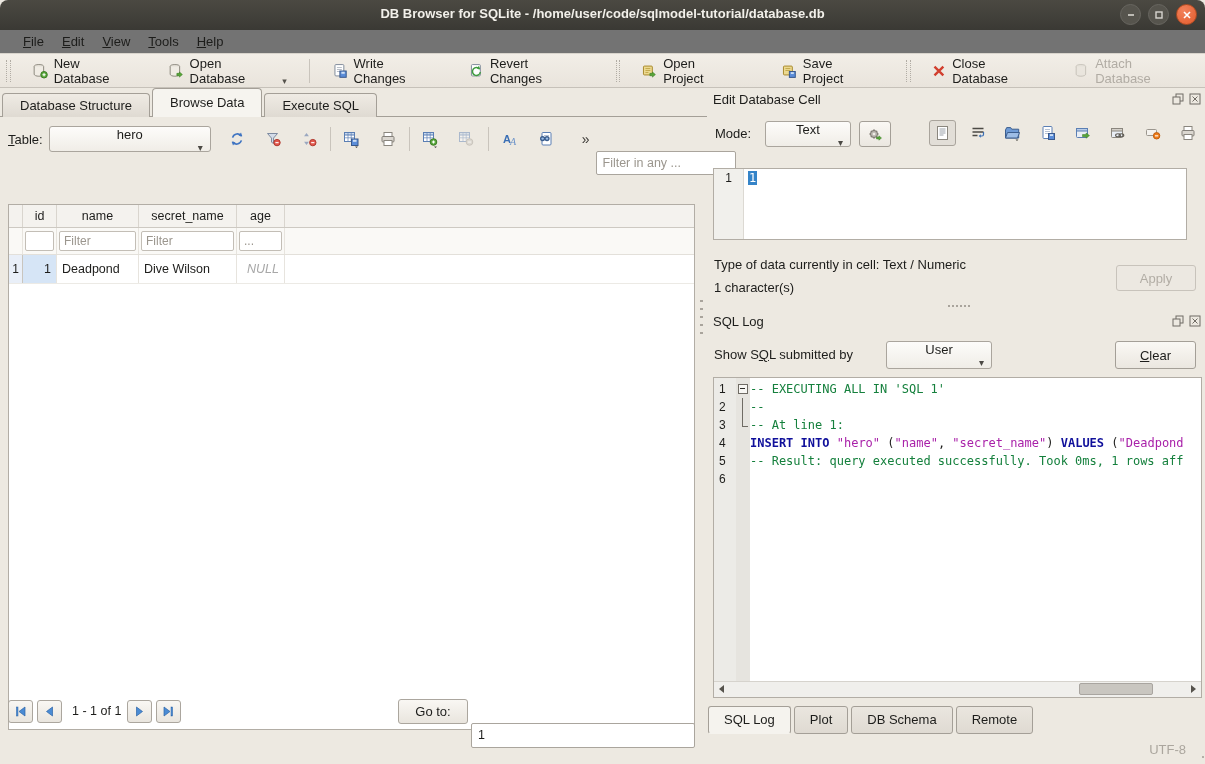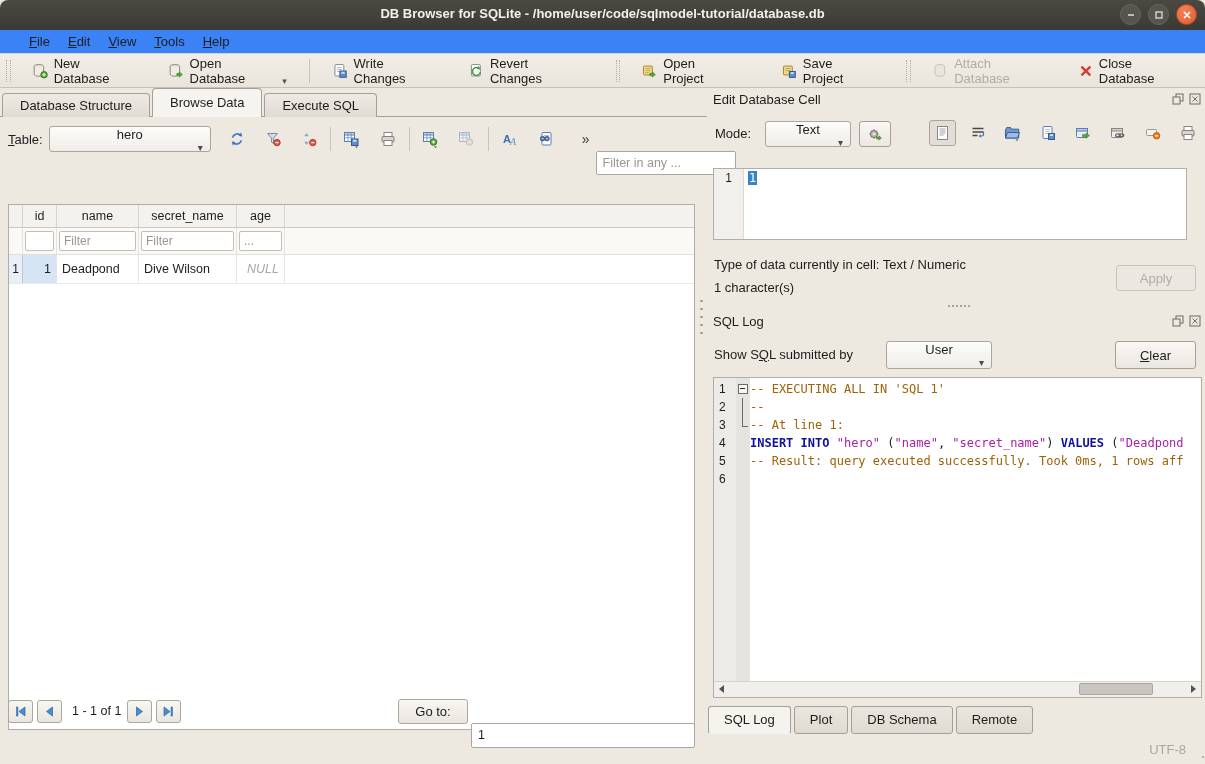--- a/index.html
+++ b/index.html
@@ -11,22 +11,22 @@
   .titlebar{position:absolute;left:0;top:0;width:1205px;height:30px;
     background:linear-gradient(#4b4942,#3a3934);border-bottom:1px solid #2c2b27;
     border-radius:8px 8px 0 0;}
   .titlebar .title{position:absolute;left:0;right:0;top:6px;text-align:center;
     color:#f2f0ea;font-weight:bold;font-size:13px;}
   .winbtns{position:absolute;right:8px;top:4px;display:flex;gap:7px;}
   .wbtn{width:21px;height:21px;border-radius:50%;background:#56544d;border:1px solid #686660;
     display:flex;align-items:center;justify-content:center;box-sizing:border-box;}
   .wbtn.close{background:radial-gradient(circle at 35% 30%,#f2825b,#e25b2c);border-color:#b24c22;}
   
-  .menubar{position:absolute;left:0;top:30px;width:1205px;height:23px;background:#3b82f6;
-    display:flex;align-items:center;padding-left:20px;box-sizing:border-box;}
+  .menubar{position:absolute;left:0;top:30px;width:1205px;height:23px;background:#737373;
+    display:flex;align-items:center;padding-left:14px;box-sizing:border-box;}
   .menuitem{padding:2px 9px;cursor:default;}
   
   .toolbar{position:absolute;left:0;top:53px;width:1205px;height:35px;box-sizing:border-box;
     background:linear-gradient(#f2eee7,#e9e4dc);border-top:1px solid #d8d4cc;
     border-bottom:1px solid #c6c1b9;display:flex;align-items:center;}
   .tbhandle{width:3px;height:22px;border-left:1px dotted #b2ada5;border-right:1px dotted #b2ada5;margin:0 6px;}
   .tbsep{width:1px;height:24px;background:#c9c4bc;margin:0 7px;}
   .tbbtn{display:flex;align-items:center;gap:6px;padding:4px 10px;margin:0 5px;border-radius:3px;}
   .tbbtn .cap{font-size:13px;}
   .tbbtn.disabled .cap{color:#b1aca4;}
@@ -104,21 +104,21 @@
   .sqlline{display:flex;height:18px;line-height:18px;}
   .ln{width:22px;flex:none;font-size:12px;padding-left:5px;box-sizing:border-box;color:#1d1d1b;}
   .fold{width:14px;flex:none;position:relative;}
   .fold.start::before{content:"";position:absolute;left:2px;top:4px;width:8px;height:8px;
      border:1px solid #6f6b64;background:#f7f6f3;}
   .fold.start::after{content:"";position:absolute;left:4px;top:8px;width:5px;height:1px;background:#2c2b27;}
   .fold.mid::before{content:"";position:absolute;left:6px;top:0;bottom:0;border-left:1px solid #6f6b64;}
   .fold.end::before{content:"";position:absolute;left:6px;top:0;height:10px;width:5px;
      border-left:1px solid #6f6b64;border-bottom:1px solid #6f6b64;}
   .code{font-family:"DejaVu Sans Mono",monospace;font-size:12px;white-space:pre;}
-  .tok-comment{color:#a16207;}
+  .tok-comment{color:#15803d;}
   .tok-keyword{color:#10109b;font-weight:bold;}
   .tok-identifier{color:#a921a9;}
   .tok-plain{color:#1d1d1b;}
   
   .hscroll{position:absolute;left:0;right:0;bottom:0;height:15px;background:#f0efec;border-top:1px solid #d6d3cd;}
   .harrow{position:absolute;top:0;width:15px;height:14px;display:flex;align-items:center;justify-content:center;}
   .hthumb{position:absolute;left:365px;top:1px;width:74px;height:12px;background:#c9c6c0;
     border:1px solid #a9a5a0;border-radius:2px;box-sizing:border-box;}
   
   .btabs{position:absolute;left:1px;top:618px;display:flex;height:28px;}
@@ -224,32 +224,32 @@
     <div class="tbbtn" style="margin-left:18px;">
       <svg width="16" height="16" viewBox="0 0 16 16">
         <rect x="2.5" y="3" width="9" height="9" rx="1" fill="#ecd98f" stroke="#a8892e"></rect>
         <path d="M4.5 5.5h5M4.5 7.5h5" stroke="#c3a94d" stroke-width="1"></path>
         <rect x="8.5" y="8.5" width="6" height="6" fill="#5b8dd9" stroke="#39598c"></rect>
         <rect x="10" y="9.2" width="3" height="1.8" fill="#cfe0f5"></rect>
         </svg>
       <span class="cap">Save Project</span>
     </div>
     <div class="tbhandle" style="margin-left:16px;"></div>
+    <div class="tbbtn">
+      <svg width="14" height="14" viewBox="0 0 14 14">
+        <path d="M2.5 2.5l9 9M11.5 2.5l-9 9" stroke="#d13f2e" stroke-width="2.4"></path>
+        </svg>
+      <span class="cap">Close Database</span>
+    </div>
     <div class="tbbtn disabled">
       <svg width="16" height="16" viewBox="0 0 16 16" style="opacity:.4">
         <ellipse cx="8" cy="3.6" rx="4.8" ry="2.1" fill="#dcd8d0" stroke="#8d897f"></ellipse>
         <path d="M3.2 3.6v7.6c0 1.2 2.1 2.1 4.8 2.1s4.8-.9 4.8-2.1V3.6" fill="#e5e1d9" stroke="#8d897f"></path>
         </svg>
       <span class="cap">Attach Database</span>
-    </div>
-    <div class="tbbtn">
-      <svg width="14" height="14" viewBox="0 0 14 14">
-        <path d="M2.5 2.5l9 9M11.5 2.5l-9 9" stroke="#d13f2e" stroke-width="2.4"></path>
-        </svg>
-      <span class="cap">Close Database</span>
     </div>
   </div>
 
   <div class="lp">
     <div class="maintabs">
       <div class="mtab">Database Structure</div>
       <div class="mtab active">Browse Data</div>
       <div class="mtab">Execute SQL</div>
     </div>
     <div class="tabline"></div>

